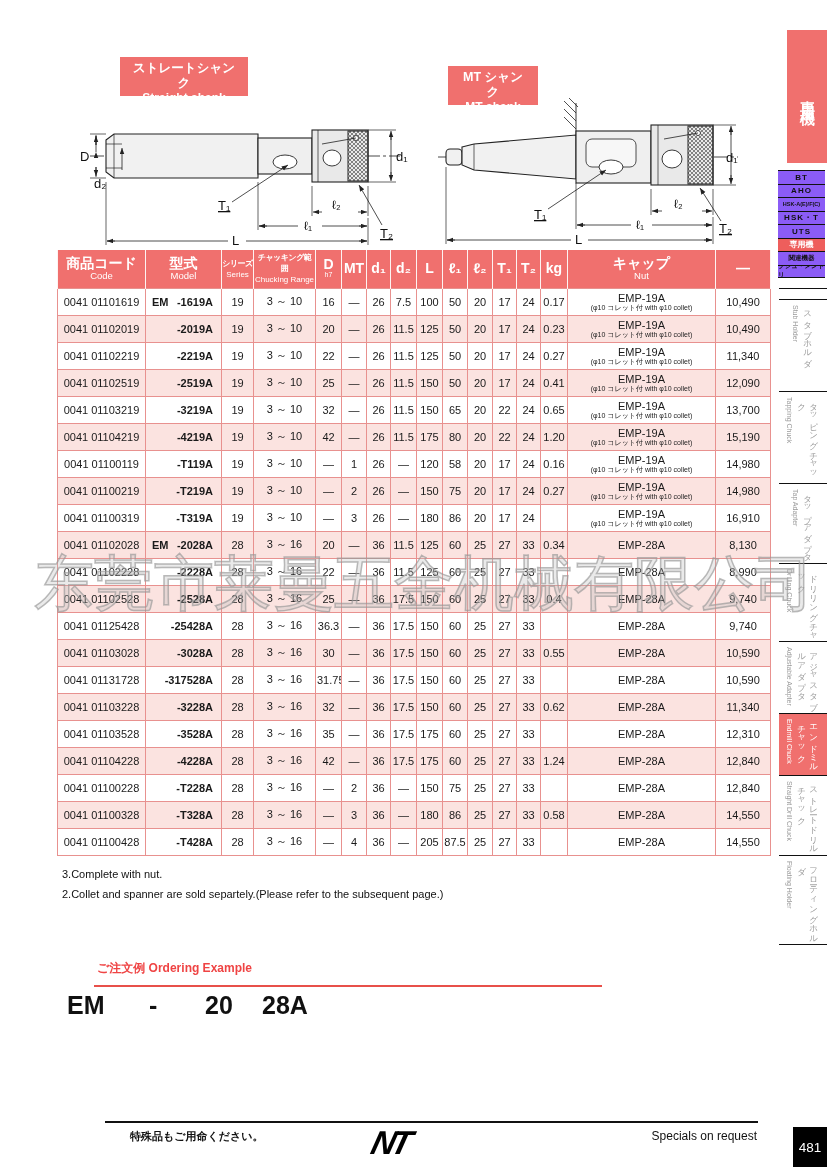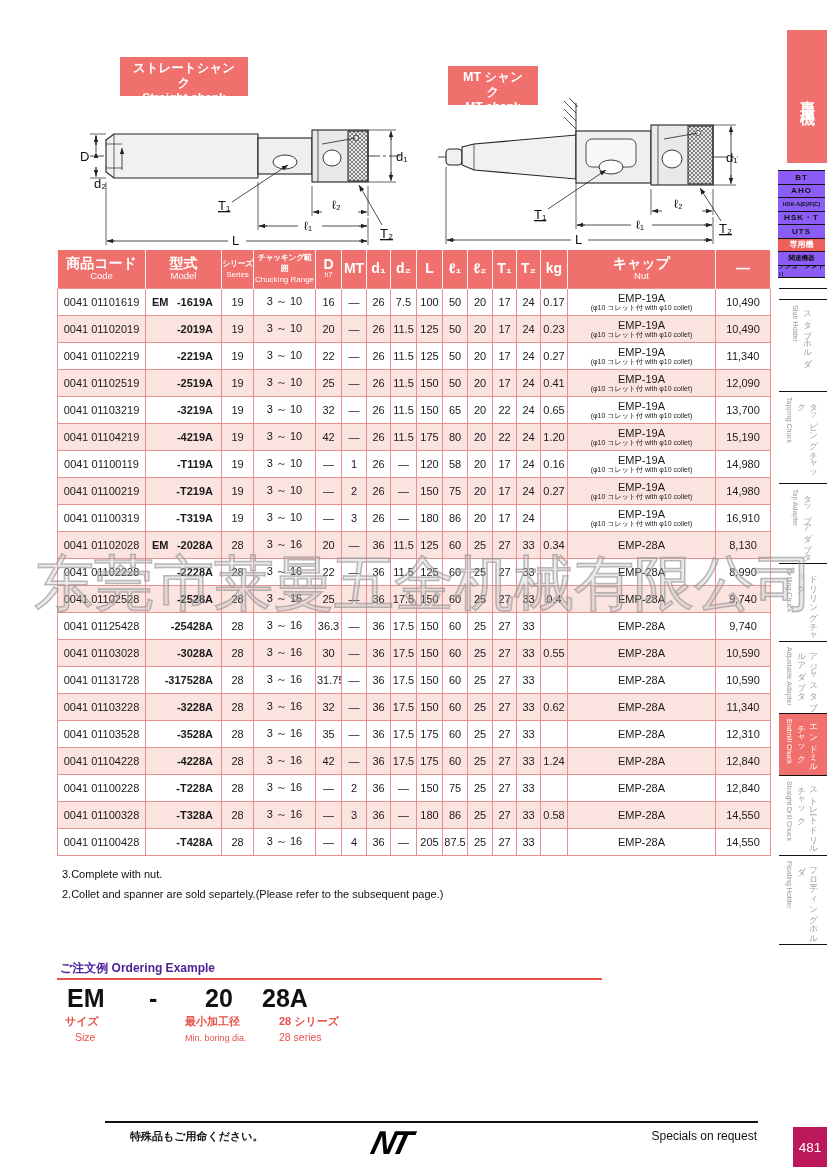--- a/index.html
+++ b/index.html
@@ -74,40 +74,40 @@
                color:rgba(185,185,185,0.30); -webkit-text-stroke:1.5px rgba(150,150,150,0.65);
                white-space:nowrap; z-index:5; pointer-events:none; }
 
   
   .notes { position:absolute; left:62px; top:864px; }
   .notes .njp { font-size:12px; font-weight:bold; color:#111; line-height:22px; }
   .notes .nen { font-size:11px; color:#111; line-height:20px; }
 
   
   .ordering { position:absolute; left:57px; top:960px; width:545px; }
-  .ord-title { color:#4c1d95; font-size:12px; font-weight:bold; padding-left:3px; padding-bottom:1px;
-               border-bottom:2px solid #e8504a; }
+  .ord-title { color:#ef4444; font-size:12px; font-weight:bold; padding-left:3px; padding-bottom:8px;
+               border-bottom:2px solid #e8504a;margin-left:37px; }
   .ord-code { position:relative; height:30px; margin-top:4px; color:#111; font-weight:bold; font-size:25px; }
   .ord-code span { position:absolute; top:0; }
   .oc0 { left:10px; } .oc1 { left:92px; } .oc2 { left:148px; } .oc3 { left:205px; }
   .ord-lab { position:relative; height:34px; color:#e8504a; }
   .ord-lab span { position:absolute; white-space:nowrap; }
   .lj { font-size:11px; font-weight:bold; top:0; }
   .le { font-size:10.5px; top:17px; }
   .lj0 { left:8px; }  .le0 { left:18px; }
   .lj1 { left:128px; } .le1 { left:128px; font-size:9px; top:19px; }
   .lj2 { left:222px; } .le2 { left:222px; }
 
   
   .foot-rule { position:absolute; left:105px; top:1121px; width:653px; height:2px; background:#111; }
   .foot-left { position:absolute; left:130px; top:1129px; font-size:11px; font-weight:bold; color:#111; }
   .foot-logo { position:absolute; left:372px; top:1124px; font-size:33px; font-weight:bold; font-style:italic;
                letter-spacing:-4px; color:#000; transform:skewX(-14deg); }
   .foot-right { position:absolute; left:620px; top:1129px; width:137px; text-align:right; font-size:12px; color:#111; }
-  .page-box { position:absolute; left:793px; top:1127px; width:34px; height:40px; background:#be185d;
+  .page-box { position:absolute; left:793px; top:1127px; width:34px; height:40px; background:#000000;
               color:#fff; font-size:13.5px; display:flex; align-items:center; justify-content:center; }
 </style>
 </head>
 <body>
 
 <div class="page">
 
   <div class="tagbox" id="tag-straight">
     <span class="jp">ストレートシャンク</span>
     <span class="en">Straight shank</span>
@@ -921,28 +921,20 @@
   </div>
 
   <div class="ordering">
     <div class="ord-title">ご注文例 Ordering Example</div>
     <div class="ord-code">
       <span class="oc0">EM</span>
       <span class="oc1">-</span>
       <span class="oc2">20</span>
       <span class="oc3">28A</span>
     </div>
-    <div class="ord-lab">
-      <span class="lj lj0">サイズ</span>
-      <span class="le le0">Size</span>
-      <span class="lj lj1">最小加工径</span>
-      <span class="le le1">Min. boring dia.</span>
-      <span class="lj lj2">28 シリーズ</span>
-      <span class="le le2">28 series</span>
-    </div>
   </div>
 
   <div class="foot-rule"></div>
   <div class="foot-left">特殊品もご用命ください。</div>
   <div class="foot-logo">NT</div>
   <div class="foot-right">Specials on request</div>
   <div class="page-box">481</div>
 
 </div>
 

